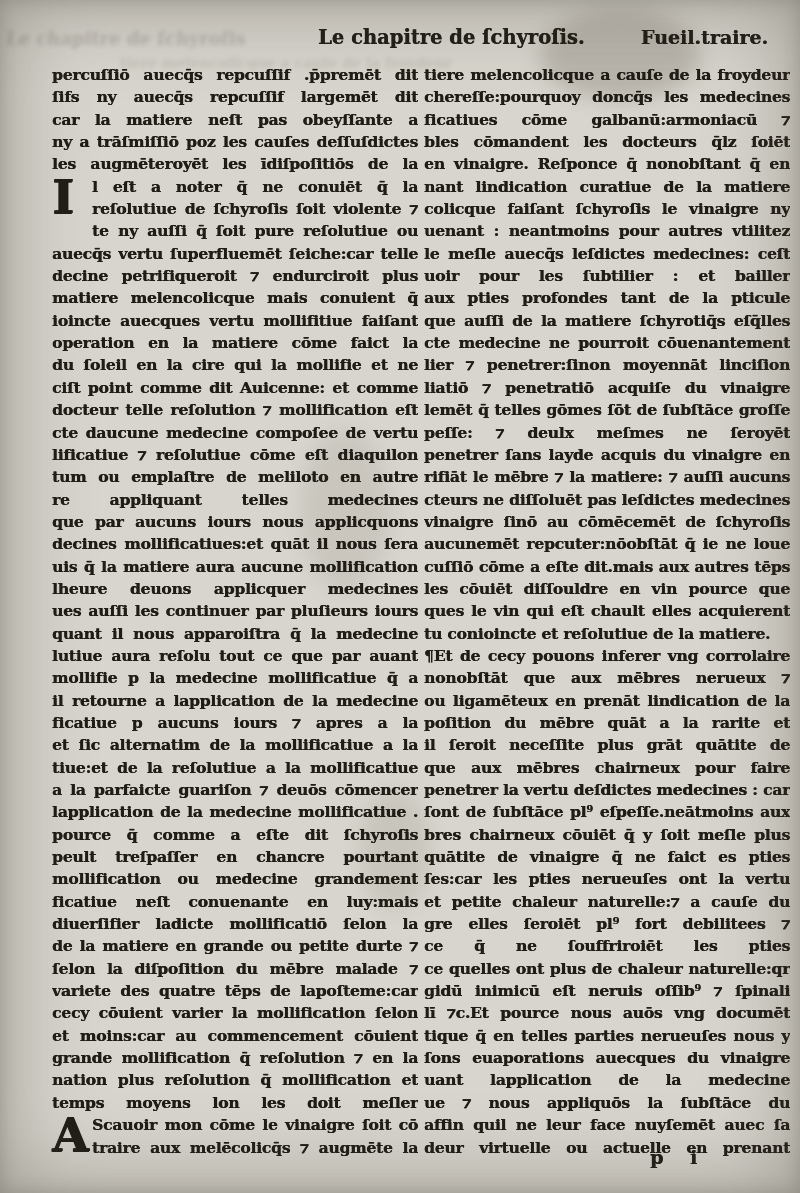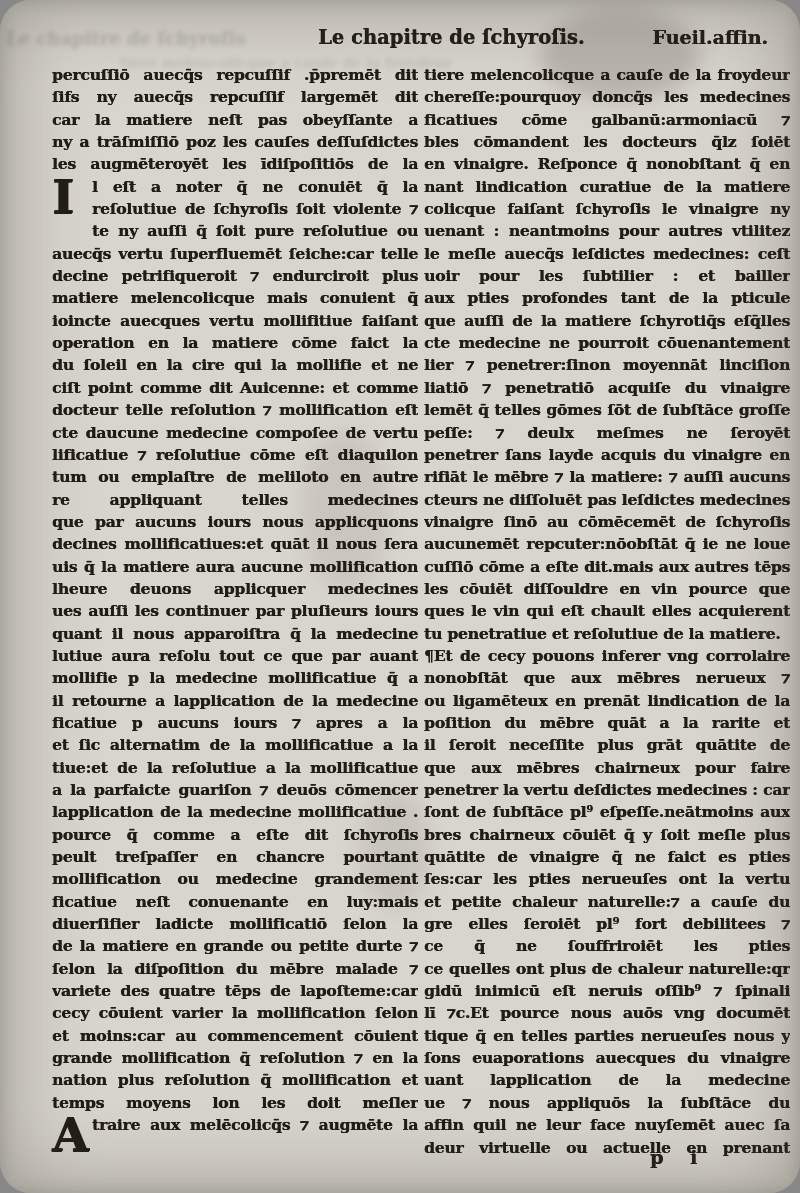--- a/index.html
+++ b/index.html
@@ -5,21 +5,20 @@
   html,body{margin:0;padding:0;background:#888;}
   .page{
     position:relative;width:800px;height:1193px;overflow:hidden;
     background:
       radial-gradient(ellipse 520px 300px at 620px 60px, rgba(140,135,125,.30), rgba(140,135,125,0) 70%),
       radial-gradient(ellipse 420px 700px at 30px 900px, rgba(120,115,105,.28), rgba(120,115,105,0) 75%),
       radial-gradient(ellipse at 50% 38%, #e8e6df 0%, #ddda d3 55%, #d3d0c9 75%, #bdbab3 100%);
     background-color:#d8d5ce;
     font-family:"DejaVu Serif","Liberation Serif",serif;
     color:#201c16;
-    border-radius:31px;
   }
   .page::after{
     content:"";position:absolute;inset:0;pointer-events:none;
     box-shadow:inset 0 0 90px rgba(75,70,60,.45), inset 0 0 18px rgba(75,70,60,.25);
   }
   .ghost{
     position:absolute;color:#6b675f;opacity:.30;filter:blur(2.2px);
     font-weight:bold;transform:skewX(-4deg);white-space:nowrap;
   }
   .g1{left:6px;top:28px;font-size:18px;}
@@ -63,21 +62,21 @@
 <div class="page">
 
   <div class="stain s1"></div>
   <div class="stain s2"></div>
   <div class="stain s3"></div>
 
   <div class="ghost g1">Le chapitre de ſchyroſis</div>
   <div class="ghost g2">tiere melencolicque a cauſe de la froydeur</div>
 
   <div class="header-title">Le chapitre de ſchyroſis.</div>
-  <div class="folio">Fueil.affin.</div>
+  <div class="folio">Fueil.traire.</div>
 
   <div class="col left">
     <div class="block">
         <div class="line">percuſſiō auecq̄s repcuſſif .p̄premēt dit repercuſ</div>
         <div class="line">ſifs ny auecq̄s repcuſſif largemēt dit repcuſſif:</div>
         <div class="line">car la matiere neſt pas obeyſſante a repcuſſiō</div>
         <div class="line">ny a trāſmiſſiō poz les cauſes deſſuſdictes ⁊ tel</div>
         <div class="line">les augmēteroyēt les īdiſpoſitiōs de la matiere.</div>
       </div>
     <div class="block">
@@ -123,20 +122,21 @@
           <div class="line">cecy cōuient varier la mollification ſelon plus</div>
           <div class="line">et moins:car au commencement cōuient plus</div>
           <div class="line">grande mollification q̄ reſolution ⁊ en la decli-</div>
           <div class="line">nation plus reſolution q̄ mollification et aux</div>
           <div class="line">temps moyens lon les doit meſler egallement.</div>
         </div>
     </div>
     <div class="block">
       <span class="dropcap">A</span>
       <div>
+          <div class="line">Scauoir mon cōme le vinaigre ſoit cō</div>
           <div class="line">traire aux melēcolicq̄s ⁊ augmēte la ma</div>
         </div>
     </div>
   </div>
 
   <div class="col right">
     <div class="block">
         <div class="line">tiere melencolicque a cauſe de la froydeur ⁊ ſei</div>
         <div class="line">chereſſe:pourquoy doncq̄s les medecines molli</div>
         <div class="line">ficatiues cōme galbanū:armoniacū ⁊ ſembla-</div>
@@ -155,21 +155,21 @@
         <div class="line">lemēt q̄ telles gōmes ſōt de ſubſtāce groſſe ⁊ eſ-</div>
         <div class="line">peſſe: ⁊ deulx meſmes ne ſeroyēt ſuffiſantes a</div>
         <div class="line">penetrer ſans layde acquis du vinaigre en ra</div>
         <div class="line">rifiāt le mēbre ⁊ la matiere: ⁊ auſſi aucuns do-</div>
         <div class="line">cteurs ne diſſoluēt pas leſdictes medecines en</div>
         <div class="line">vinaigre ſinō au cōmēcemēt de ſchyroſis pour</div>
         <div class="line">aucunemēt repcuter:nōobſtāt q̄ ie ne loue reper</div>
         <div class="line">cuſſiō cōme a eſte dit.mais aux autres tēps il</div>
         <div class="line">les cōuiēt diſſouldre en vin pource que auec-</div>
         <div class="line">ques le vin qui eſt chault elles acquierent ver</div>
-        <div class="line short">tu penetratiue et reſolutiue de la matiere.</div>
+        <div class="line short">tu conioincte et reſolutiue de la matiere.</div>
       </div>
     <div class="block">
         <div class="line">¶Et de cecy pouons inferer vng corrolaire q̄</div>
         <div class="line">nonobſtāt que aux mēbres nerueux ⁊ cordeux</div>
         <div class="line">ou ligamēteux en prenāt lindication de la diſ-</div>
         <div class="line">poſition du mēbre quāt a la rarite et eſpeſſeur</div>
         <div class="line">il ſeroit neceſſite plus grāt quātite de vinaigre</div>
         <div class="line">que aux mēbres chairneux pour faire mieulx</div>
         <div class="line">penetrer la vertu deſdictes medecines : car ilz</div>
         <div class="line">ſont de ſubſtāce pl⁹ eſpeſſe.neātmoins aux mē</div>

